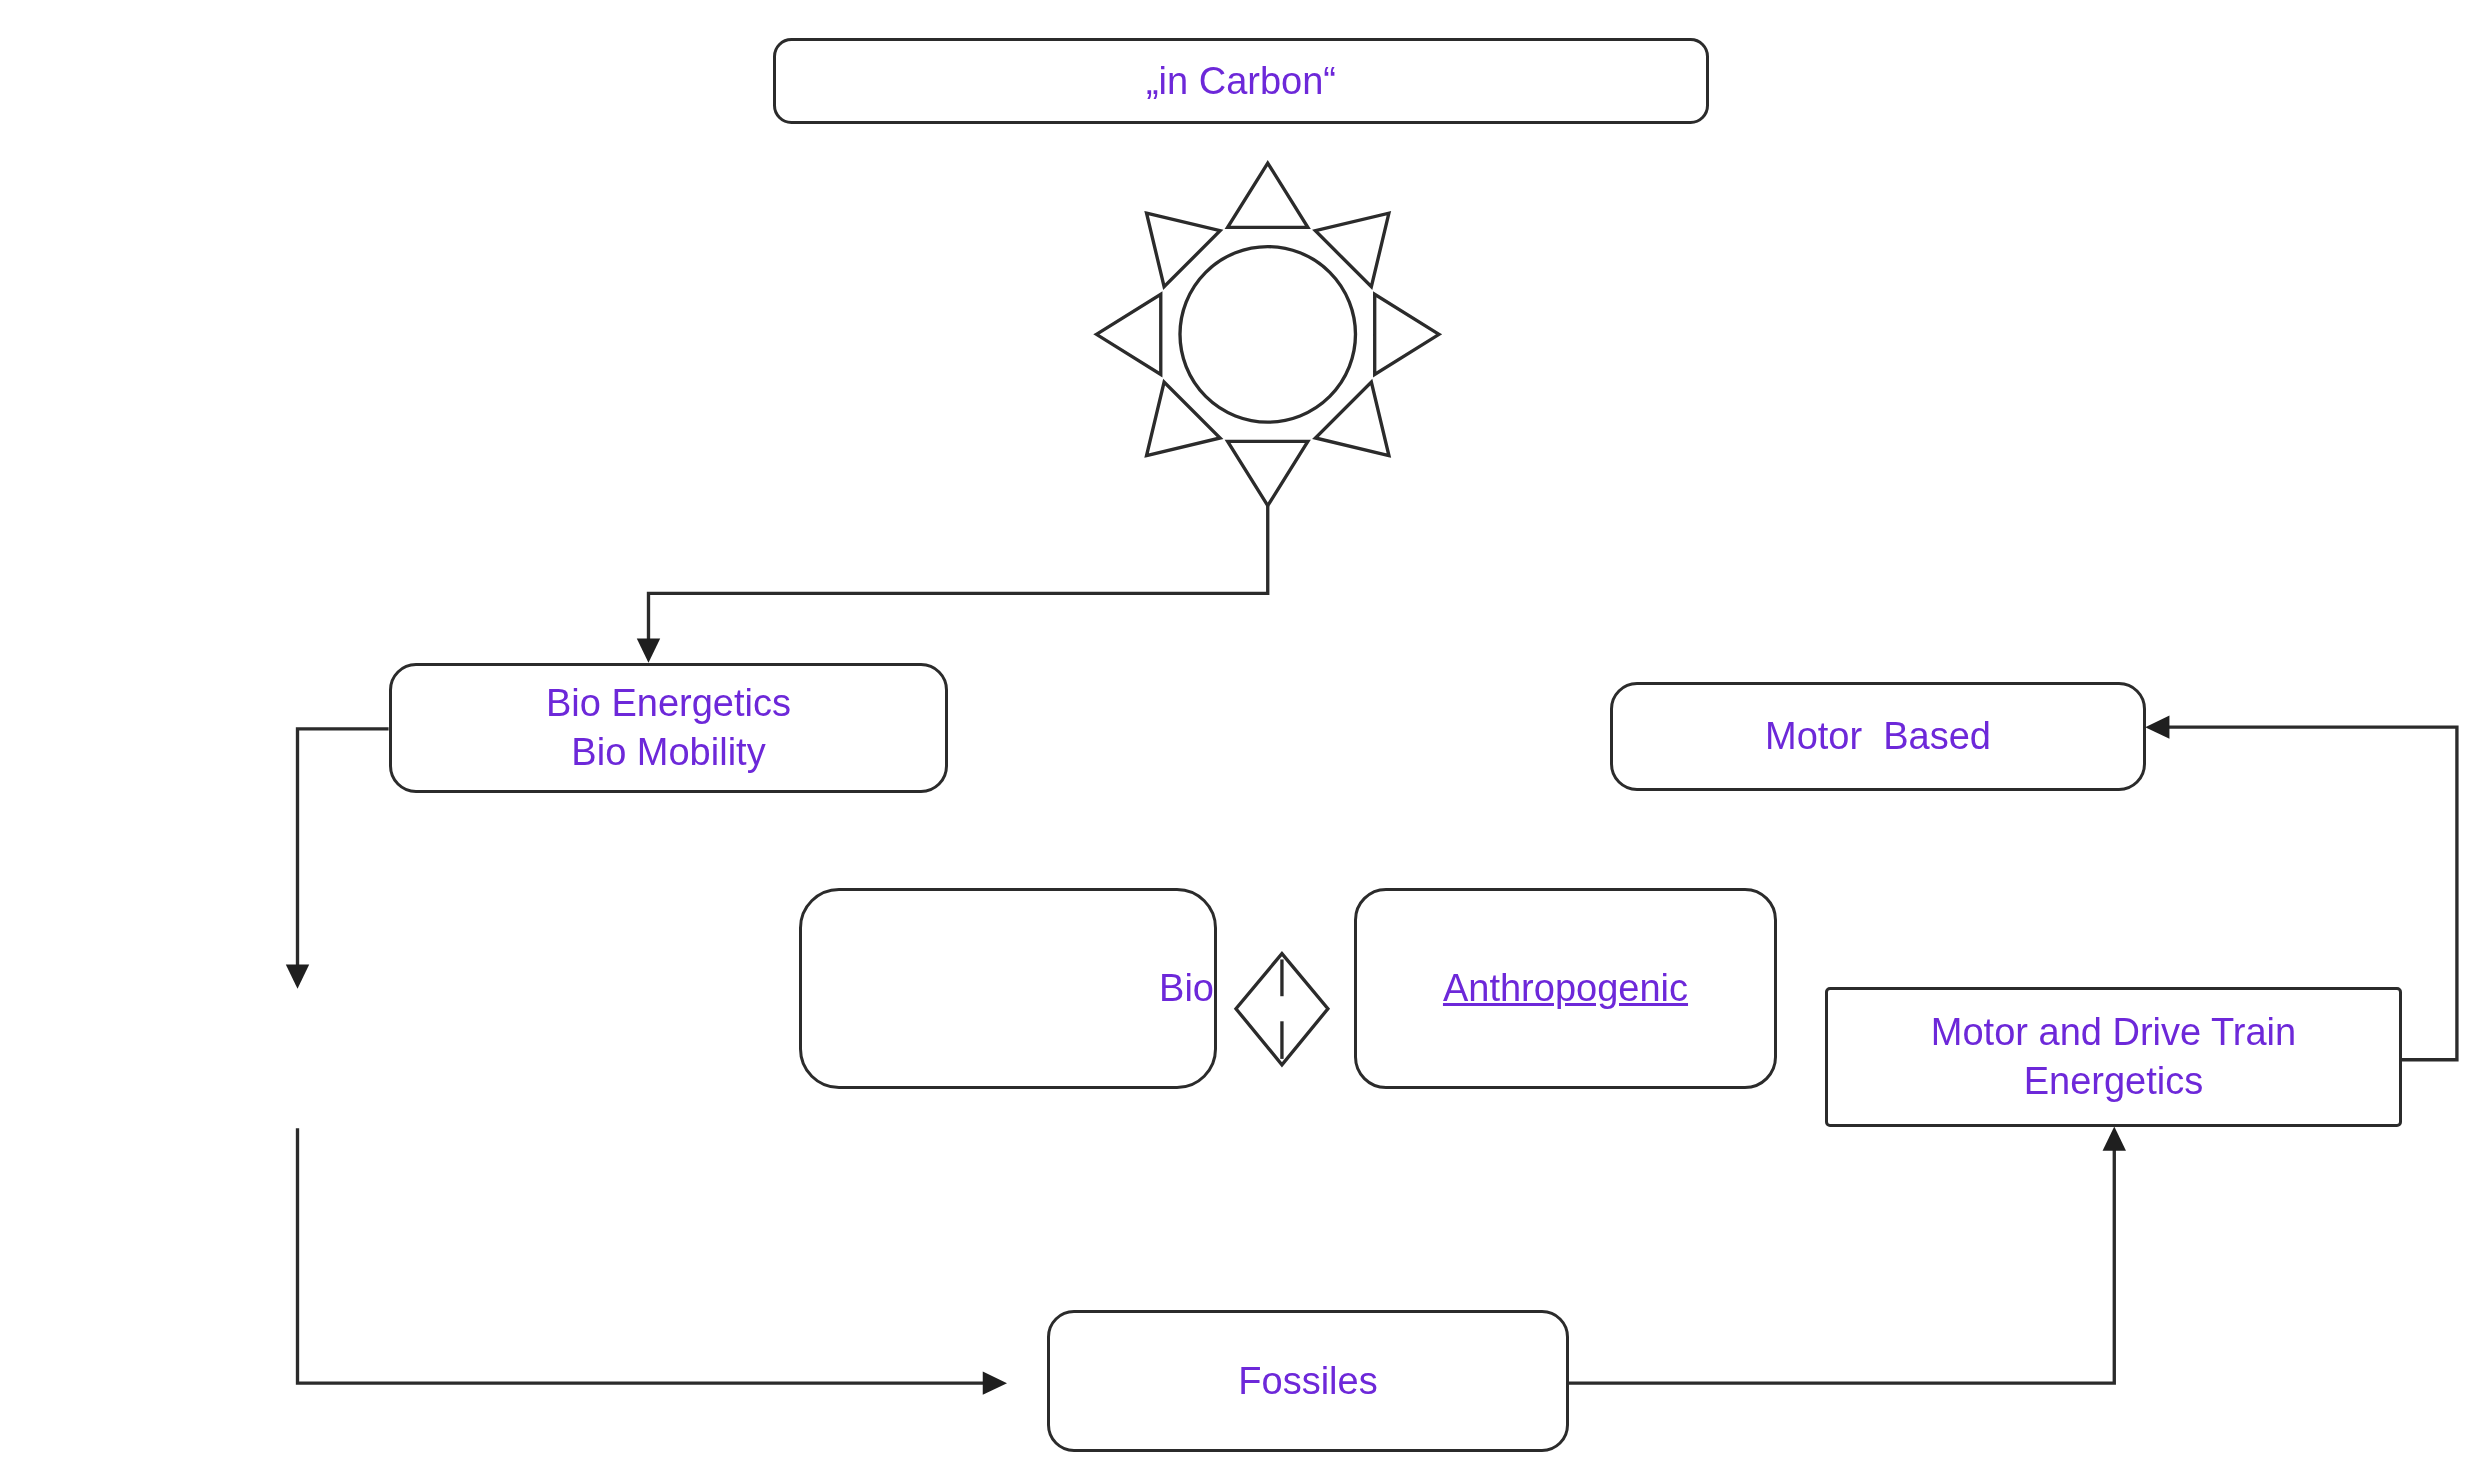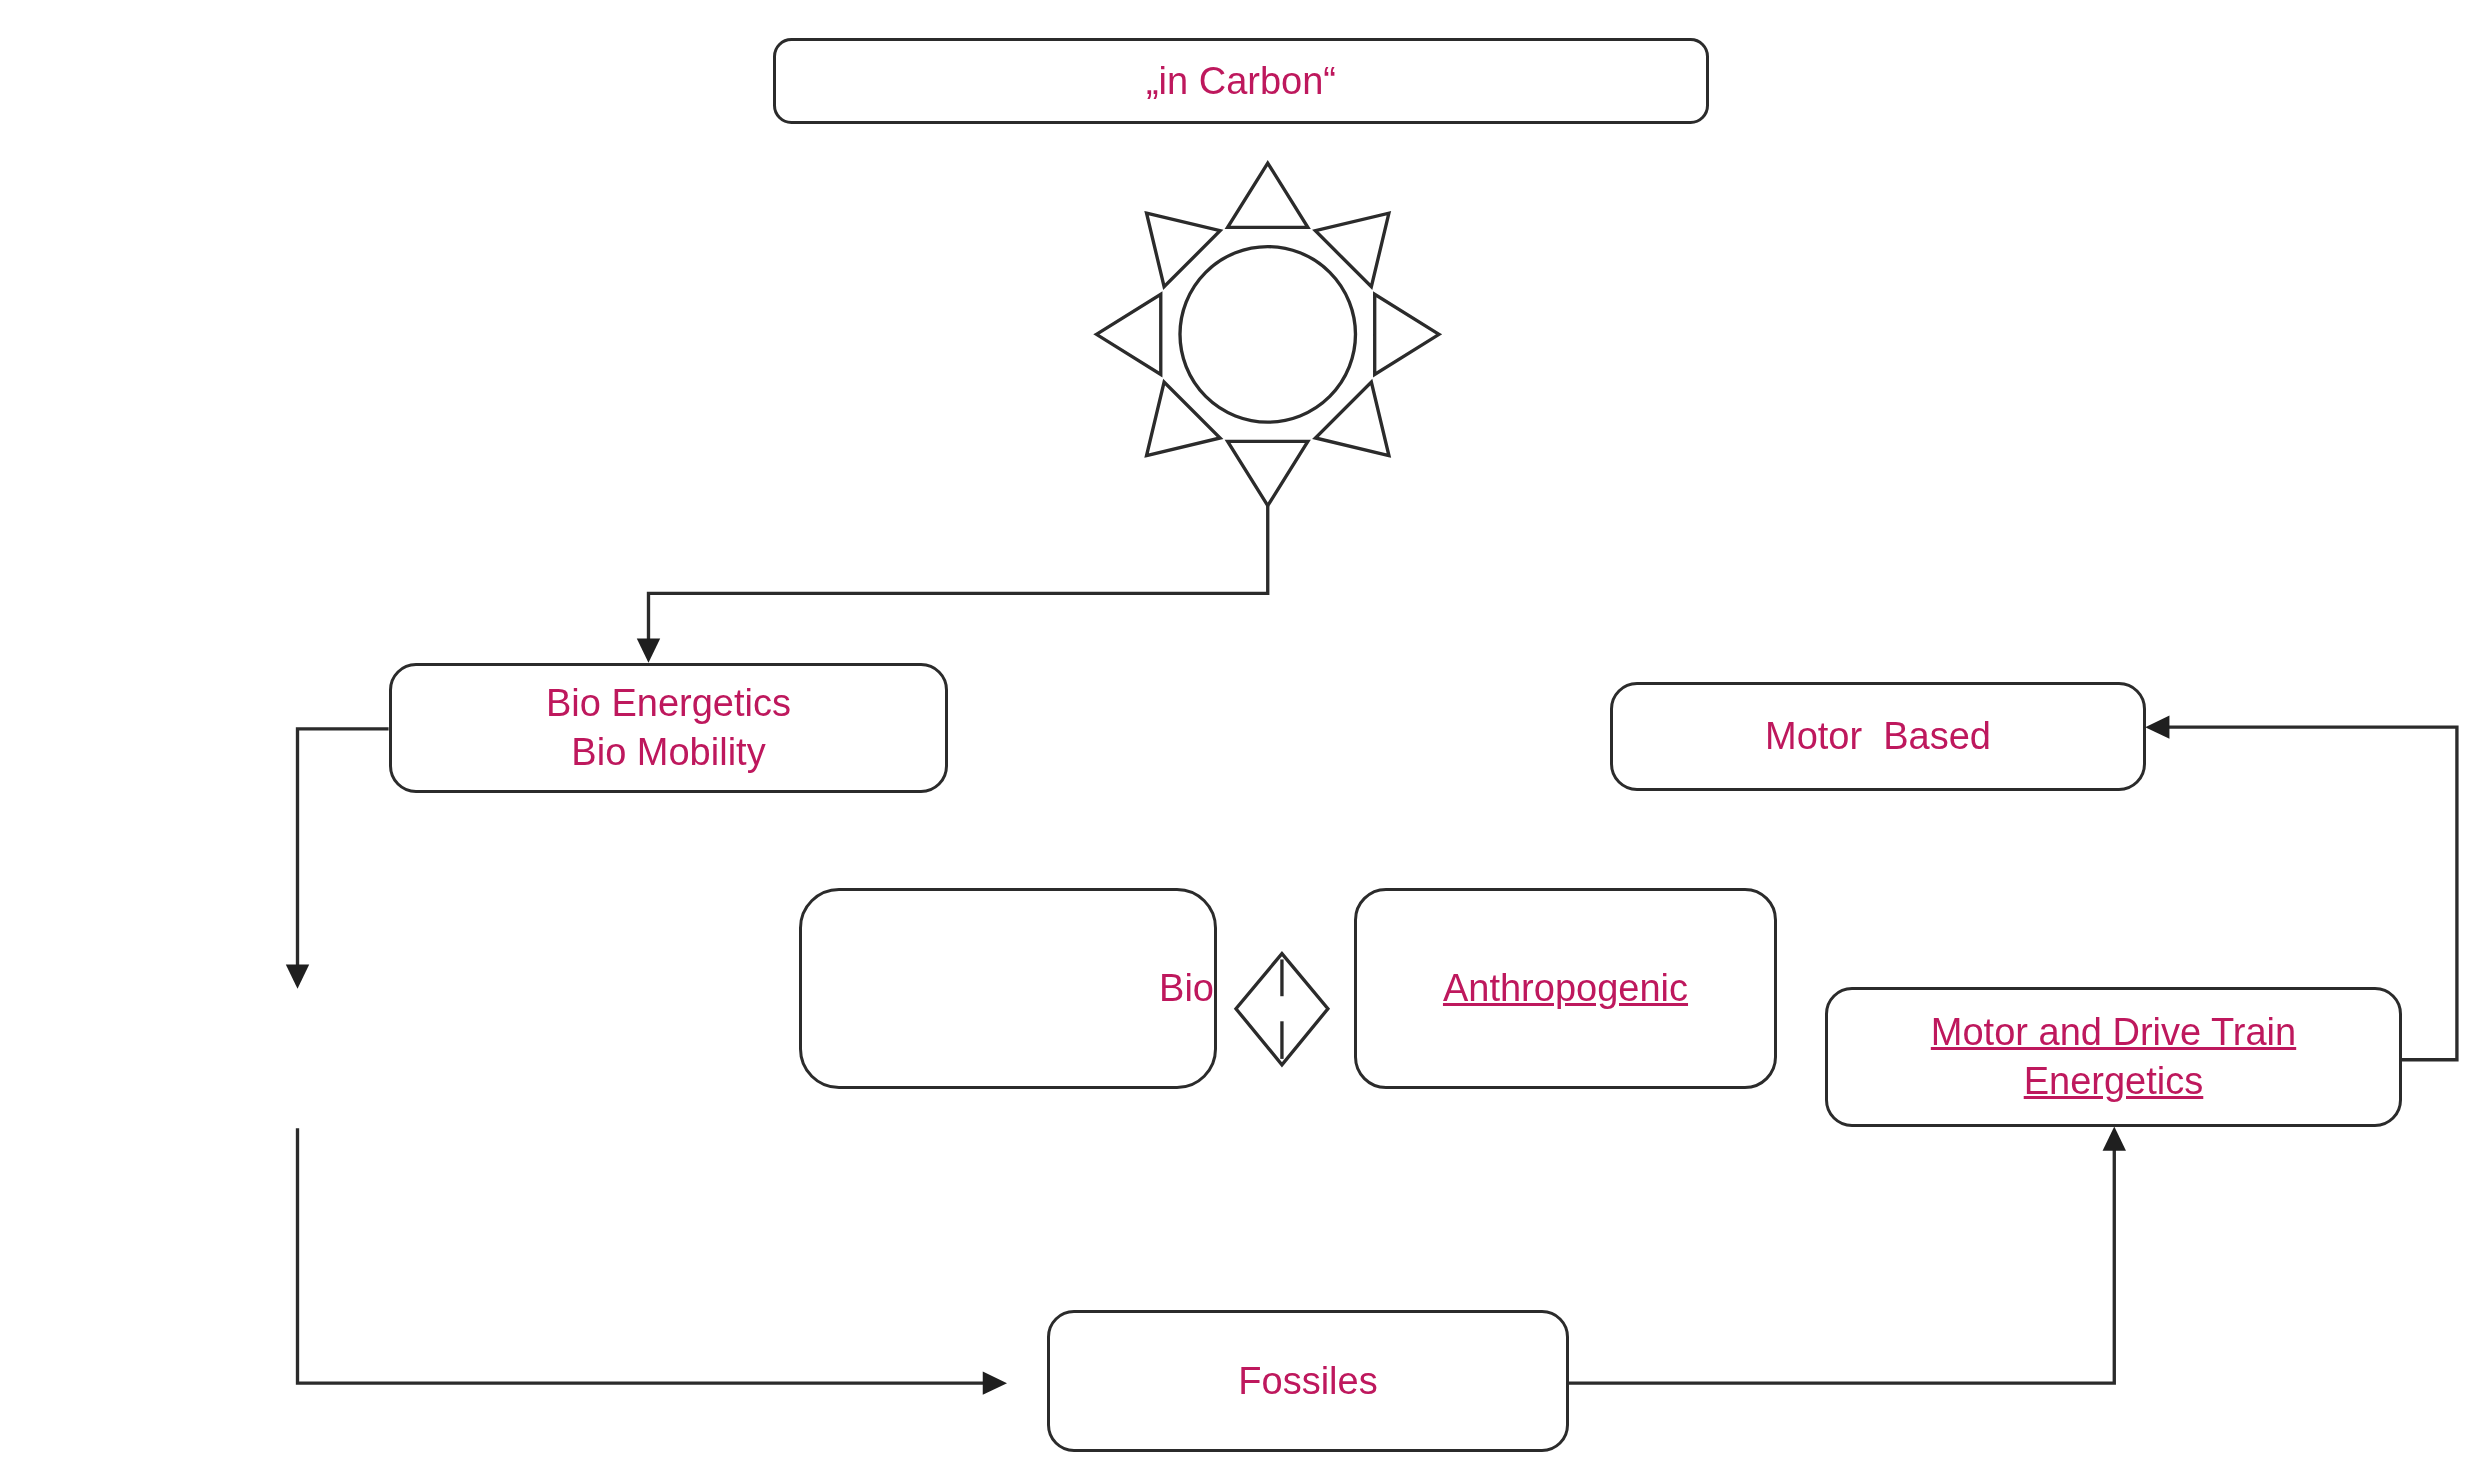--- a/index.html
+++ b/index.html
@@ -26,35 +26,35 @@
   .node {
     position: absolute;
     box-sizing: border-box;
     border: 3.3px solid #2b2b2b;
     background: #ffffff;
     display: flex;
     flex-direction: column;
     align-items: center;
     justify-content: center;
     text-align: center;
-    color: #be185d;
+    color: #6d28d9;
     font-size: 38px;
     line-height: 1.28;
     z-index: 2;
   }
   .node span { display: block; }
   .keep-spaces { white-space: pre-wrap; }
 
   .n-incarbon      { left: 773px;  top: 38px;   width: 936px; height: 86px; border-radius: 18.4px; }
   .n-bioenergetics { left: 389px;  top: 663px;  width: 559px;  height: 130px; border-radius: 27px; }
   .n-humanbased    { left: 1610px; top: 682px;  width: 536px;  height: 109px; border-radius: 27px; }
   .n-bio           { left: 799px;  top: 888px; width: 418px;  height: 201px; border-radius: 40px; align-items: flex-end; }
   .n-anthropogenic { left: 1354px; top: 888px; width: 423px;  height: 201px; border-radius: 32px; text-decoration: underline; }
   .n-nutrician     { left: 33px;   top: 989px; width: 536px;  height: 140px; border-radius: 27px; }
-  .n-motor         { left: 1825px; top: 987px; width: 577px;  height: 140px; border-radius: 27px; text-decoration: underline; }
+  .n-motor         { left: 1825px; top: 987px; width: 577px;  height: 140px; border-radius: 5px; }
   .n-fossiles      { left: 1007px; top: 1310px; width: 522px;  height: 142px; border-radius: 27px; margin-left: 40px; }
 
   .stroke { stroke: #2b2b2b; stroke-width: 4; fill: none; }
   .whitefill { fill: #ffffff; }
   .arrow { fill: #1f1f1f; stroke: none; }
 </style>
 </head>
 <body>
 
 <div id="canvas">

